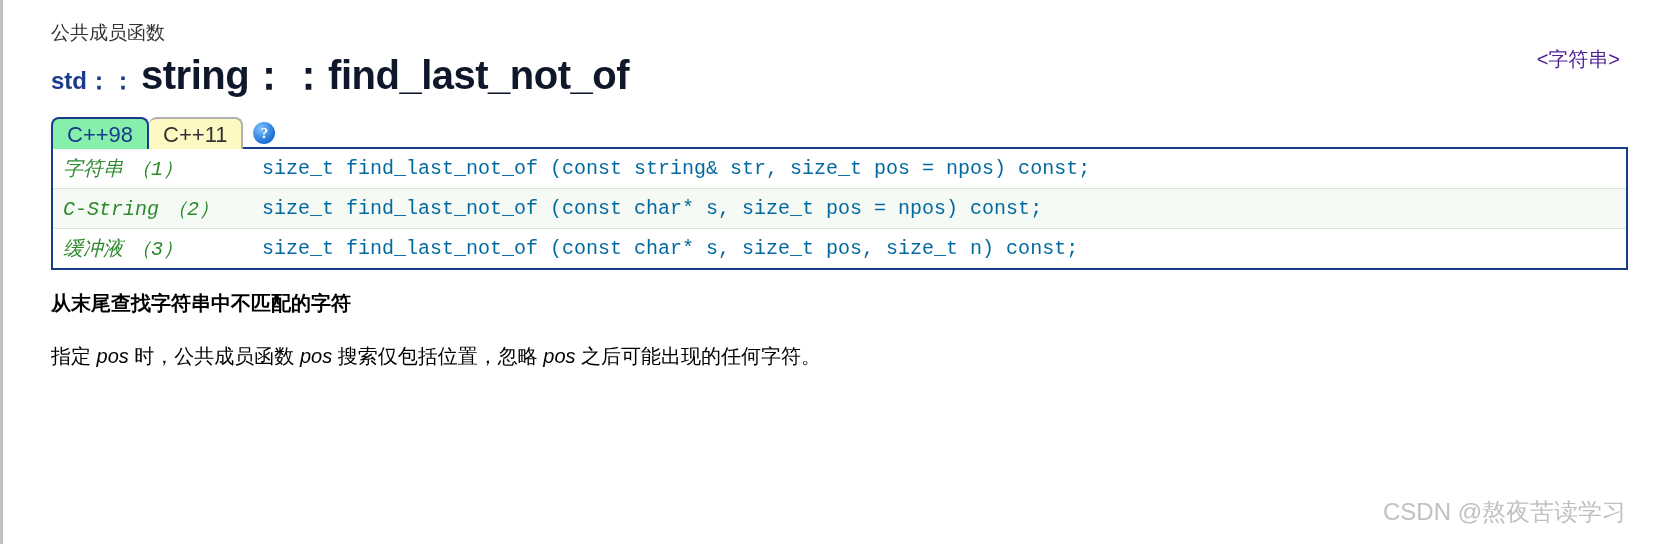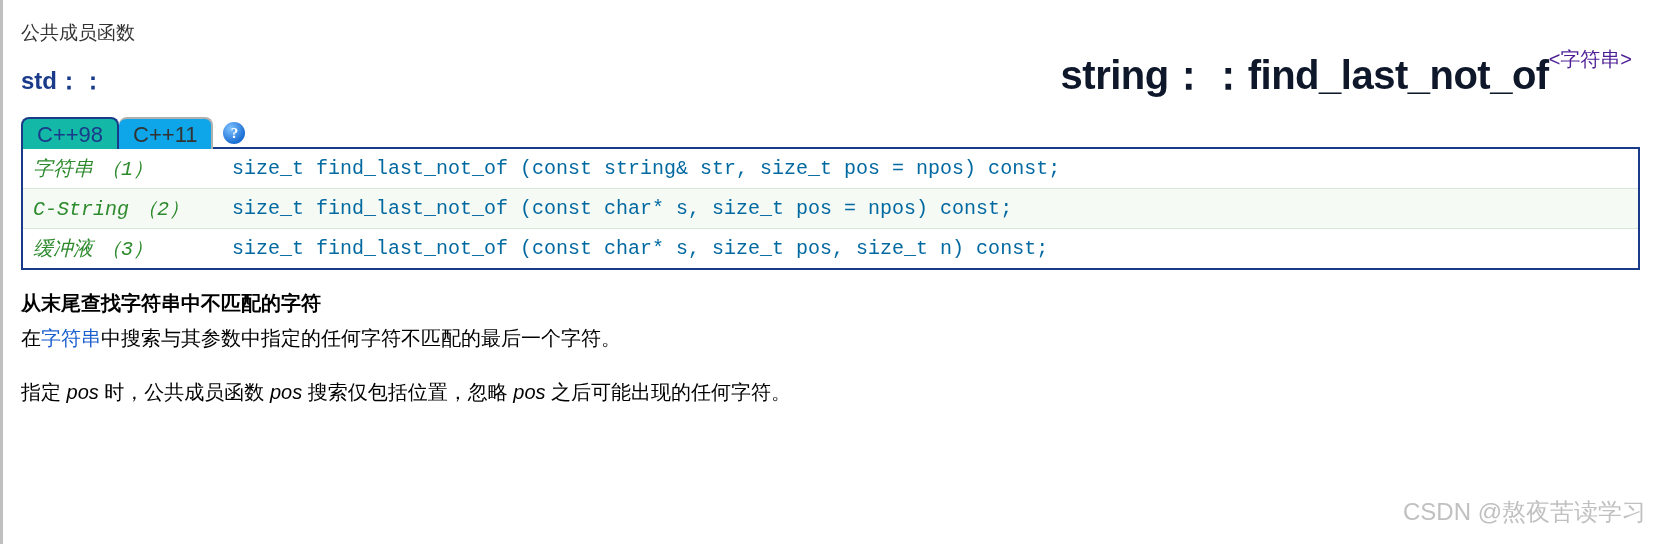--- a/index.html
+++ b/index.html
@@ -9,38 +9,38 @@
     background: #fff;
     color: #000;
   }
   .outer {
     border-left: 3px solid #c0c0c0;
     padding: 0 0 40px 0;
     min-height: 544px;
     position: relative;
   }
   .content {
-    padding: 20px 12px 0 18px;
+    padding: 20px 24px 0 18px;
+    margin-left: 30px;
   }
   .header-row {
     display: flex;
     justify-content: space-between;
     align-items: flex-start;
   }
   .left-head { flex: 1; }
   .category {
     font-size: 19px;
     color: #333;
     margin-bottom: 2px;
   }
   .title-line {
     display: flex;
     align-items: baseline;
-    gap: 15px;
-    justify-content: space-between;
+    gap: 6px;
   }
   .ns {
     color: #1a3a8a;
     font-weight: bold;
     font-size: 24px;
   }
   .fn-name {
     color: #0f172a;
     font-weight: 900;
     font-size: 40px;
@@ -58,26 +58,26 @@
     gap: 0;
     margin-top: 14px;
   }
   .tab {
     border: 2px solid #1a3a8a;
     border-bottom: none;
     padding: 3px 14px 1px 14px;
     font-size: 22px;
     font-weight: normal;
     border-radius: 8px 8px 0 0;
-    background: #14b8a6;
+    background: #86efac;
     color: #1a3a8a;
     cursor: pointer;
   }
   .tab.inactive {
-    background: #0ea5e9;
+    background: #fef9c3;
     color: #333;
     border-color: #b0b0b0;
     border-left: none;
   }
   .help-ico {
     width: 22px;
     height: 22px;
     margin-left: 10px;
     border-radius: 50%;
     background: radial-gradient(circle at 35% 30%, #7fc3ff, #1b6fd4 70%);
@@ -126,21 +126,21 @@
   }
   .para {
     font-size: 20px;
     line-height: 1.5;
     margin-top: 6px;
   }
   .link { color: #1a5fd0; cursor: pointer; }
   .ital { font-style: italic; }
   .watermark {
     position: absolute;
-    right: 8px;
+    right: 28px;
     bottom: 16px;
     color: rgba(140,140,140,0.55);
     font-size: 24px;
     pointer-events: none;
   }
 </style>
 </head>
 <body>
 
 <div class="outer">
@@ -173,21 +173,18 @@
           <td class="sig-code">size_t find_last_not_of (const char* s, size_t pos = npos) const;</td>
         </tr>
         <tr>
           <td class="sig-label-cell"><span>缓冲液</span><span class="idx">（3）</span></td>
           <td class="sig-code">size_t find_last_not_of (const char* s, size_t pos, size_t n) const;</td>
         </tr>
       </tbody>
     </table>
 
     <div class="section-title">从末尾查找字符串中不匹配的字符</div>
-    <div class="para">
-      <span>在</span><span class="link">字符串</span><span>中搜索与其参数中指定的任何字符不匹配的最后一个字符。</span>
-    </div>
     <div class="para" style="margin-top:24px;">
       <span>指定 </span><span class="ital">pos</span><span> 时，公共成员函数 </span><span class="ital">pos</span><span> 搜索仅包括位置，忽略 </span><span class="ital">pos</span><span> 之后可能出现的任何字符。</span>
     </div>
   </div>
   <div class="watermark">CSDN @熬夜苦读学习</div>
 </div>
 
 </body></html>

